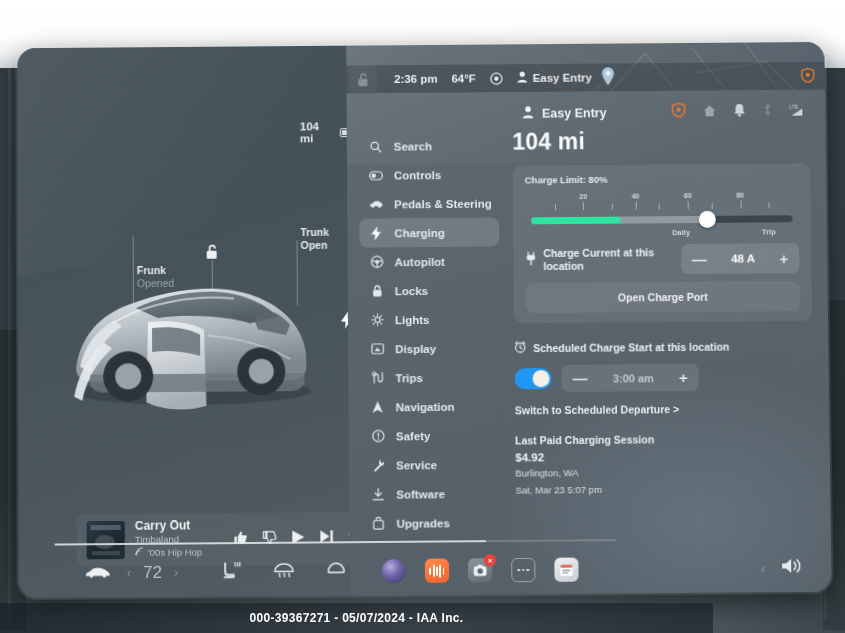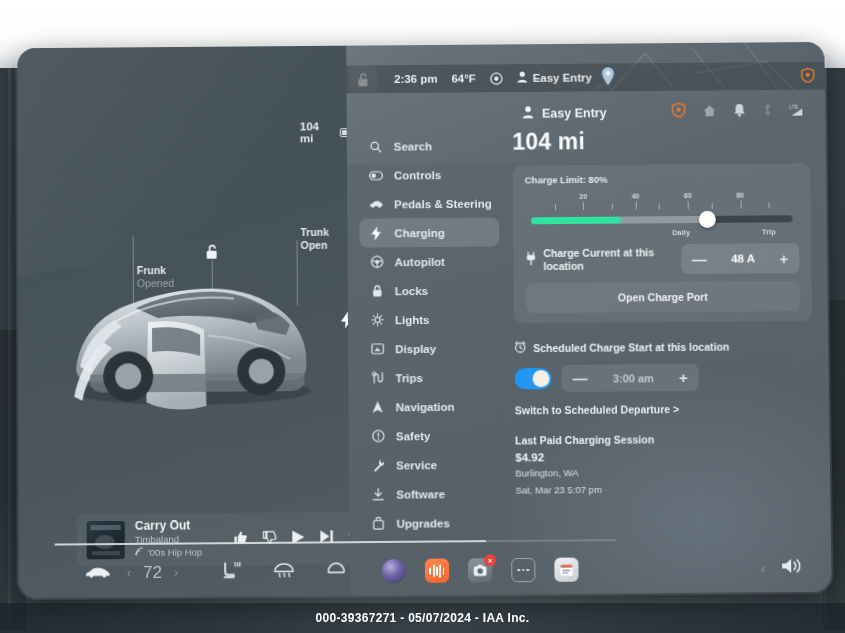--- a/index.html
+++ b/index.html
@@ -204,21 +204,21 @@
             background: linear-gradient(150deg, rgba(255,255,255,.10), rgba(255,255,255,0) 65%);
             transform: rotate(-7deg); pointer-events:none; }
   .glare2 { position:absolute; right:-80px; top: 330px; width: 420px; height: 300px;
             background: radial-gradient(ellipse at 50% 50%, rgba(190,205,215,.16), rgba(255,255,255,0) 70%);
             pointer-events:none; }
   .glare3 { position:absolute; left: 330px; top: 0; width: 480px; height: 120px;
             background: linear-gradient(160deg, rgba(255,255,255,.09), rgba(255,255,255,0) 80%); pointer-events:none;}
 
   
   .watermark {
-    position: absolute; left: 0; bottom: 0; width: 845px; height: 30px;
+    position: absolute; left: 0; bottom: 0; width: 713px; height: 30px;
     background: rgba(20,28,34,0.58);
     display:flex; align-items:center; justify-content:center;
     color:#ffffff; font-size: 12px; font-weight: bold; letter-spacing: .3px;
   }
 </style>
 </head>
 <body>
 
 <div id="root">
 

